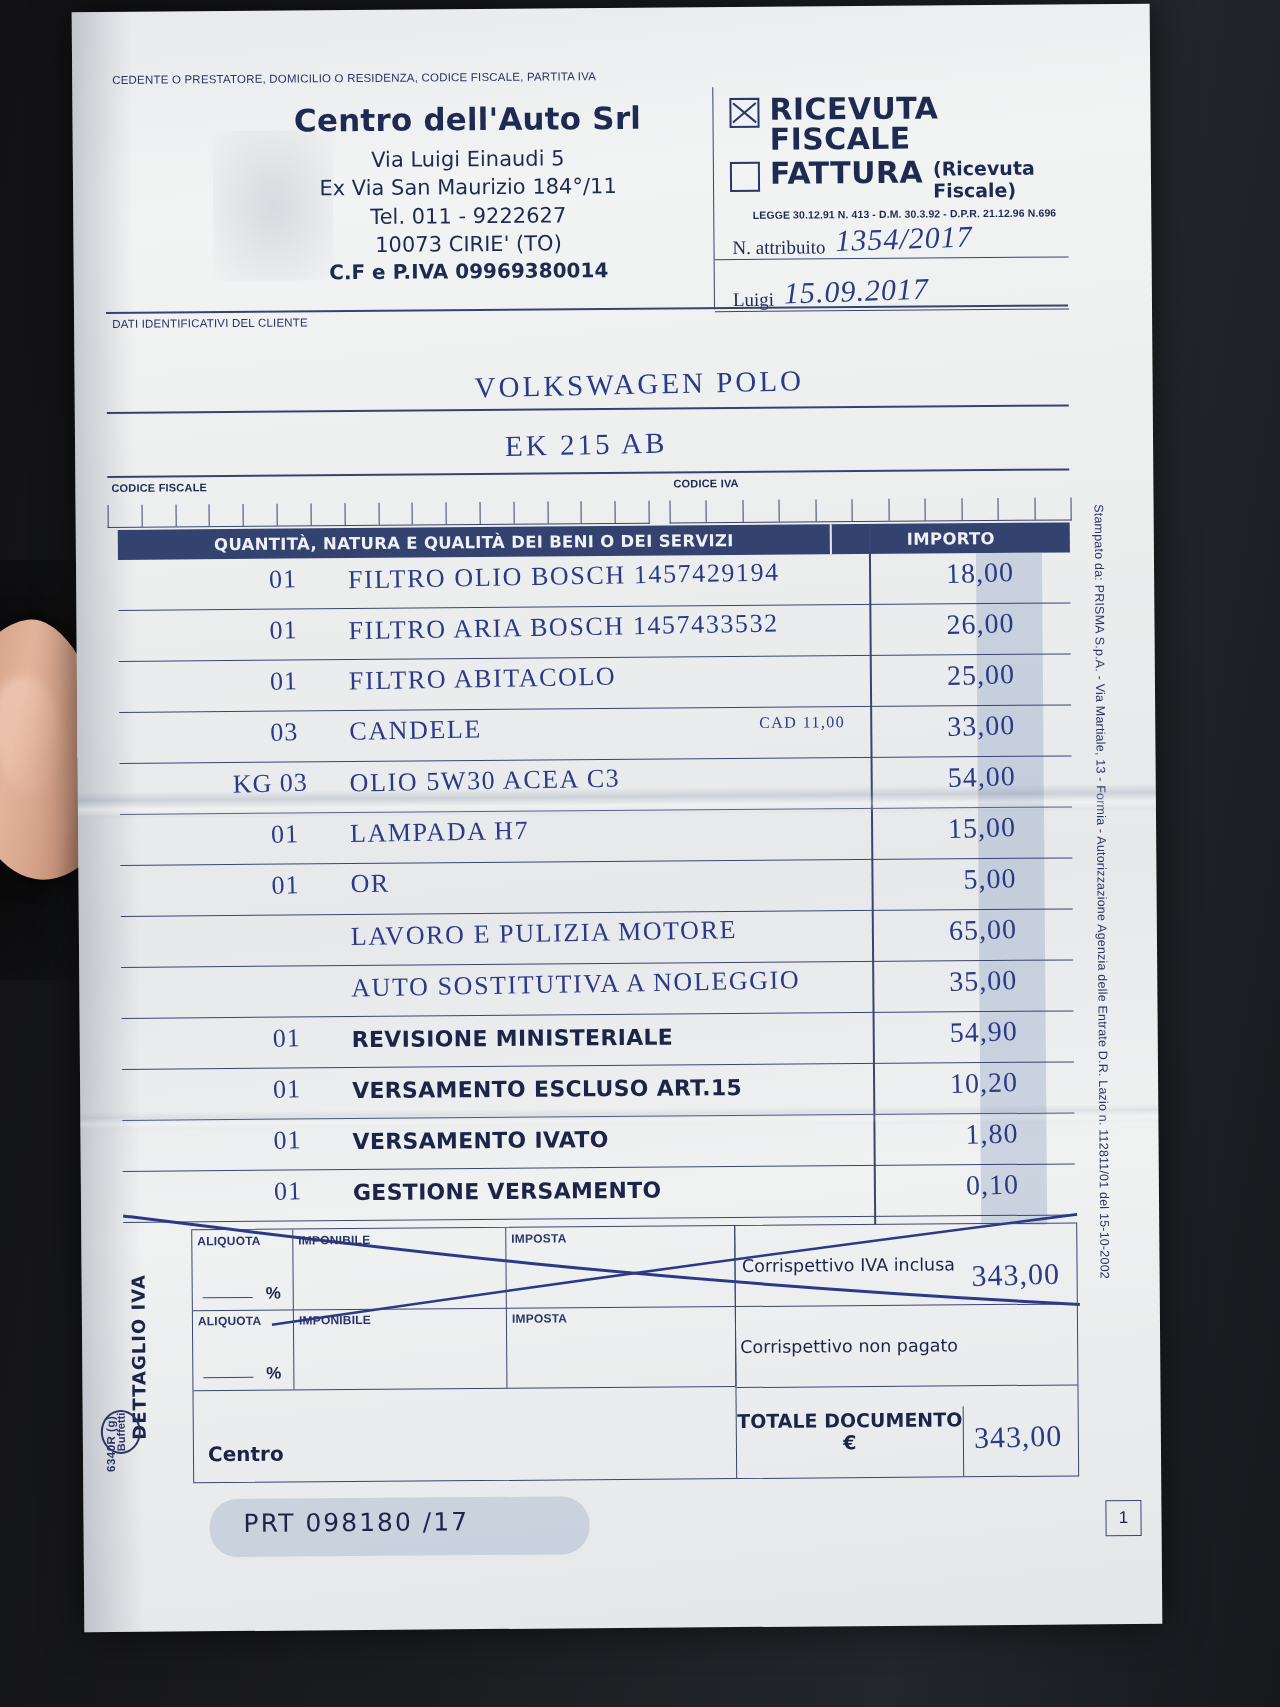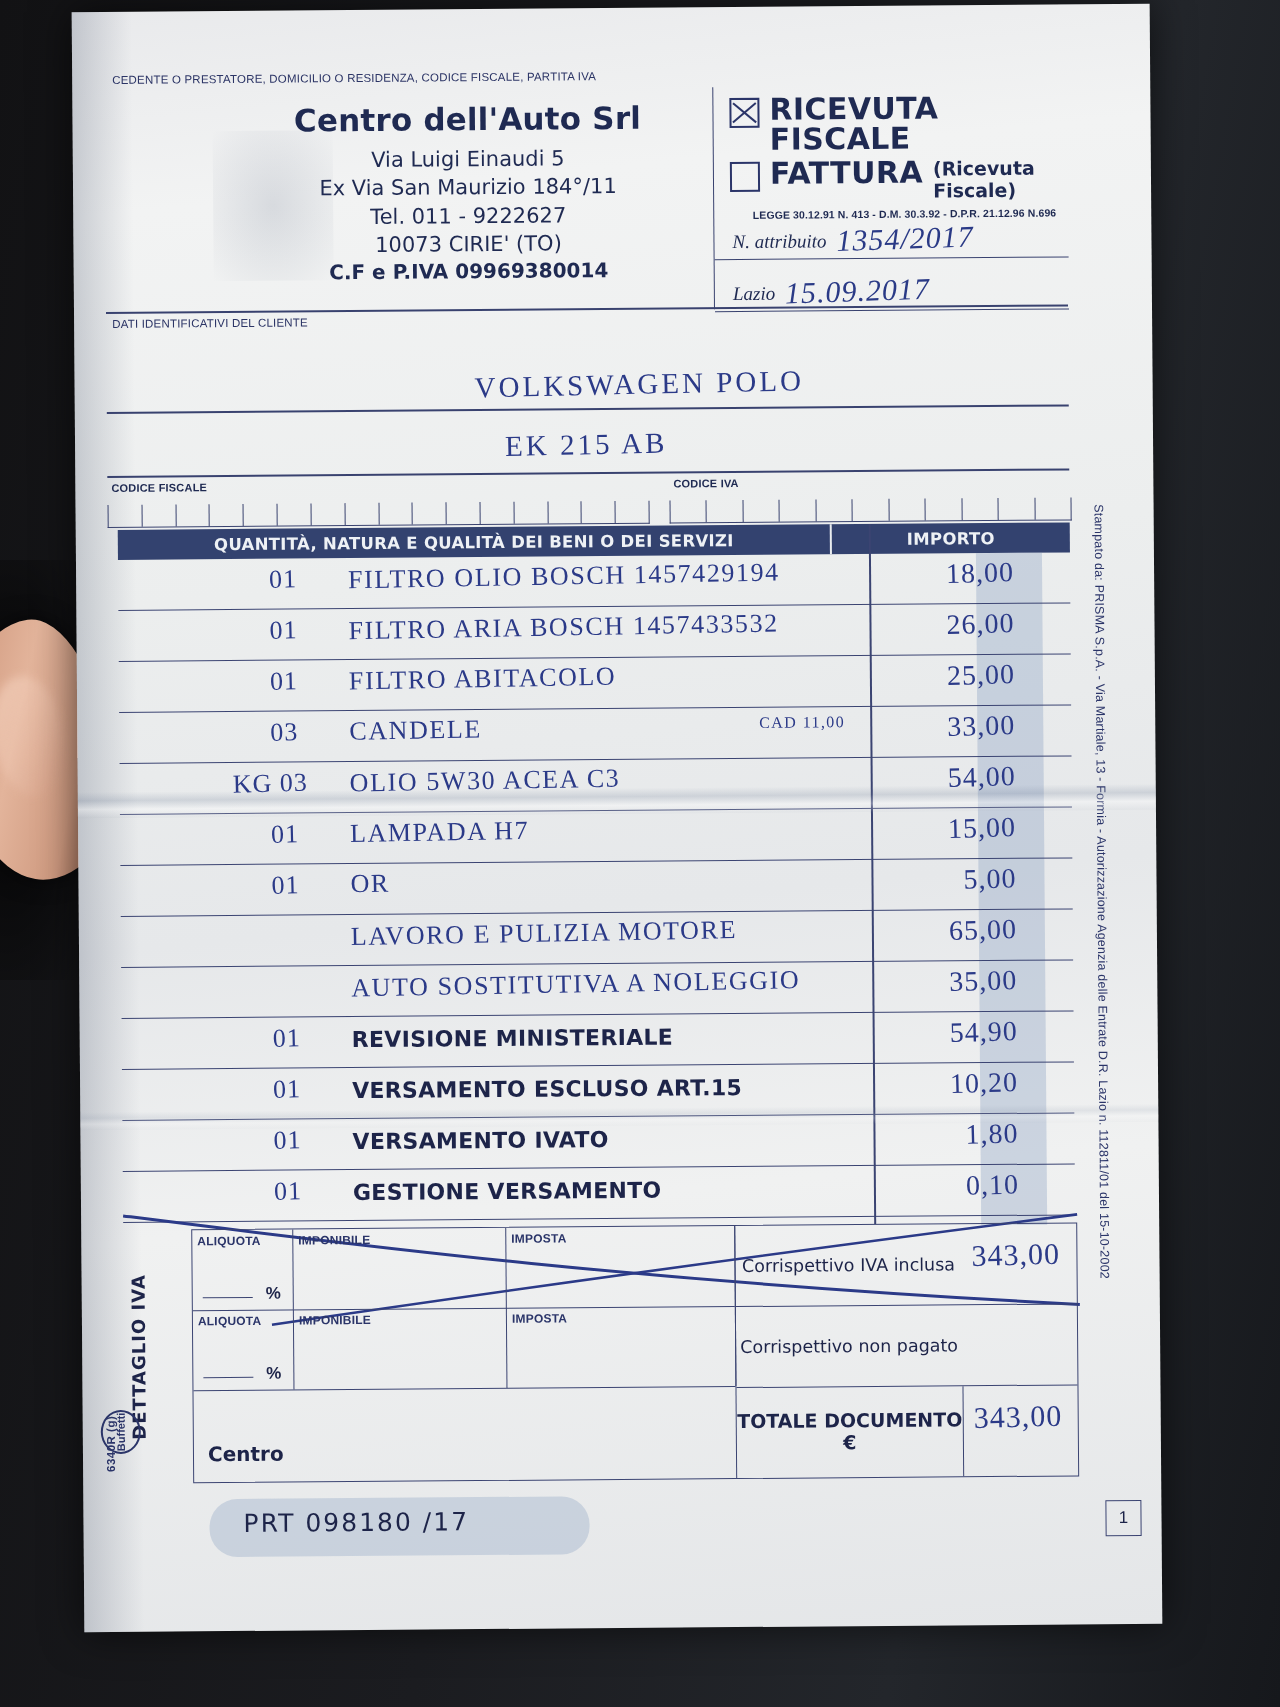--- a/index.html
+++ b/index.html
@@ -196,23 +196,21 @@
     left: 0; right: 0;
     display: flex;
     align-items: flex-end;
     gap: 10px;
     padding-left: 18px;
     border-bottom: 1.6px solid #39426f;
     height: 44px;
   }
   .hdr-field .flab {
     font-size: 19px;
-    font-style: italic;
     font-family: "Liberation Serif", serif;
-    padding-bottom: 6px;
   }
   .hw {
     font-family: "Liberation Serif", serif;
     color: #2a3a86;
     font-style: italic;
     letter-spacing: 1px;
   }
   .hdr-field .hwv {
     font-size: 30px;
     padding-bottom: 2px;
@@ -503,20 +501,21 @@
     text-align: center;
     font-family: "DejaVu Sans", sans-serif;
     font-size: 17.5px;
     color: #1d2449;
   }
   .vr-row .rbox {
     flex: 1 1 auto;
     align-self: stretch;
     border-left: 1.5px solid #3b4472;
     position: relative;
+    margin-top: 20px;
   }
   .vr-row.nolinebox .rbox { border-left: none; }
   .vr-row .rval {
     position: absolute;
     left: 10px; top: 14px;
     font-family: "Liberation Serif", serif;
     color: #2b3a88;
     font-size: 30px;
     letter-spacing: 1px;
     transform: rotate(-1deg);
@@ -601,21 +600,21 @@
       <div class="ttl2">FATTURA</div>
       <div class="ttl2sub">(Ricevuta Fiscale)</div>
     </div>
     <div class="legge">LEGGE 30.12.91 N. 413 - D.M. 30.3.92 - D.P.R. 21.12.96 N.696</div>
 
     <div class="hdr-field" id="f-num">
       <div class="flab">N. attribuito</div>
       <div class="hw hwv">1354/2017</div>
     </div>
     <div class="hdr-field" id="f-data">
-      <div class="flab">Lazio</div>
+      <div class="flab">Luigi</div>
       <div class="hw hwv">15.09.2017</div>
     </div>
   </div>
 
   <div class="hr-top"></div>
   <div class="tiny-caps lbl-cliente">DATI IDENTIFICATIVI DEL CLIENTE</div>
 
   <div class="cust-hw" id="cust1">VOLKSWAGEN  POLO</div>
   <div class="cust-line" id="cl1"></div>
   <div class="cust-hw" id="cust2">EK 215 AB</div>

